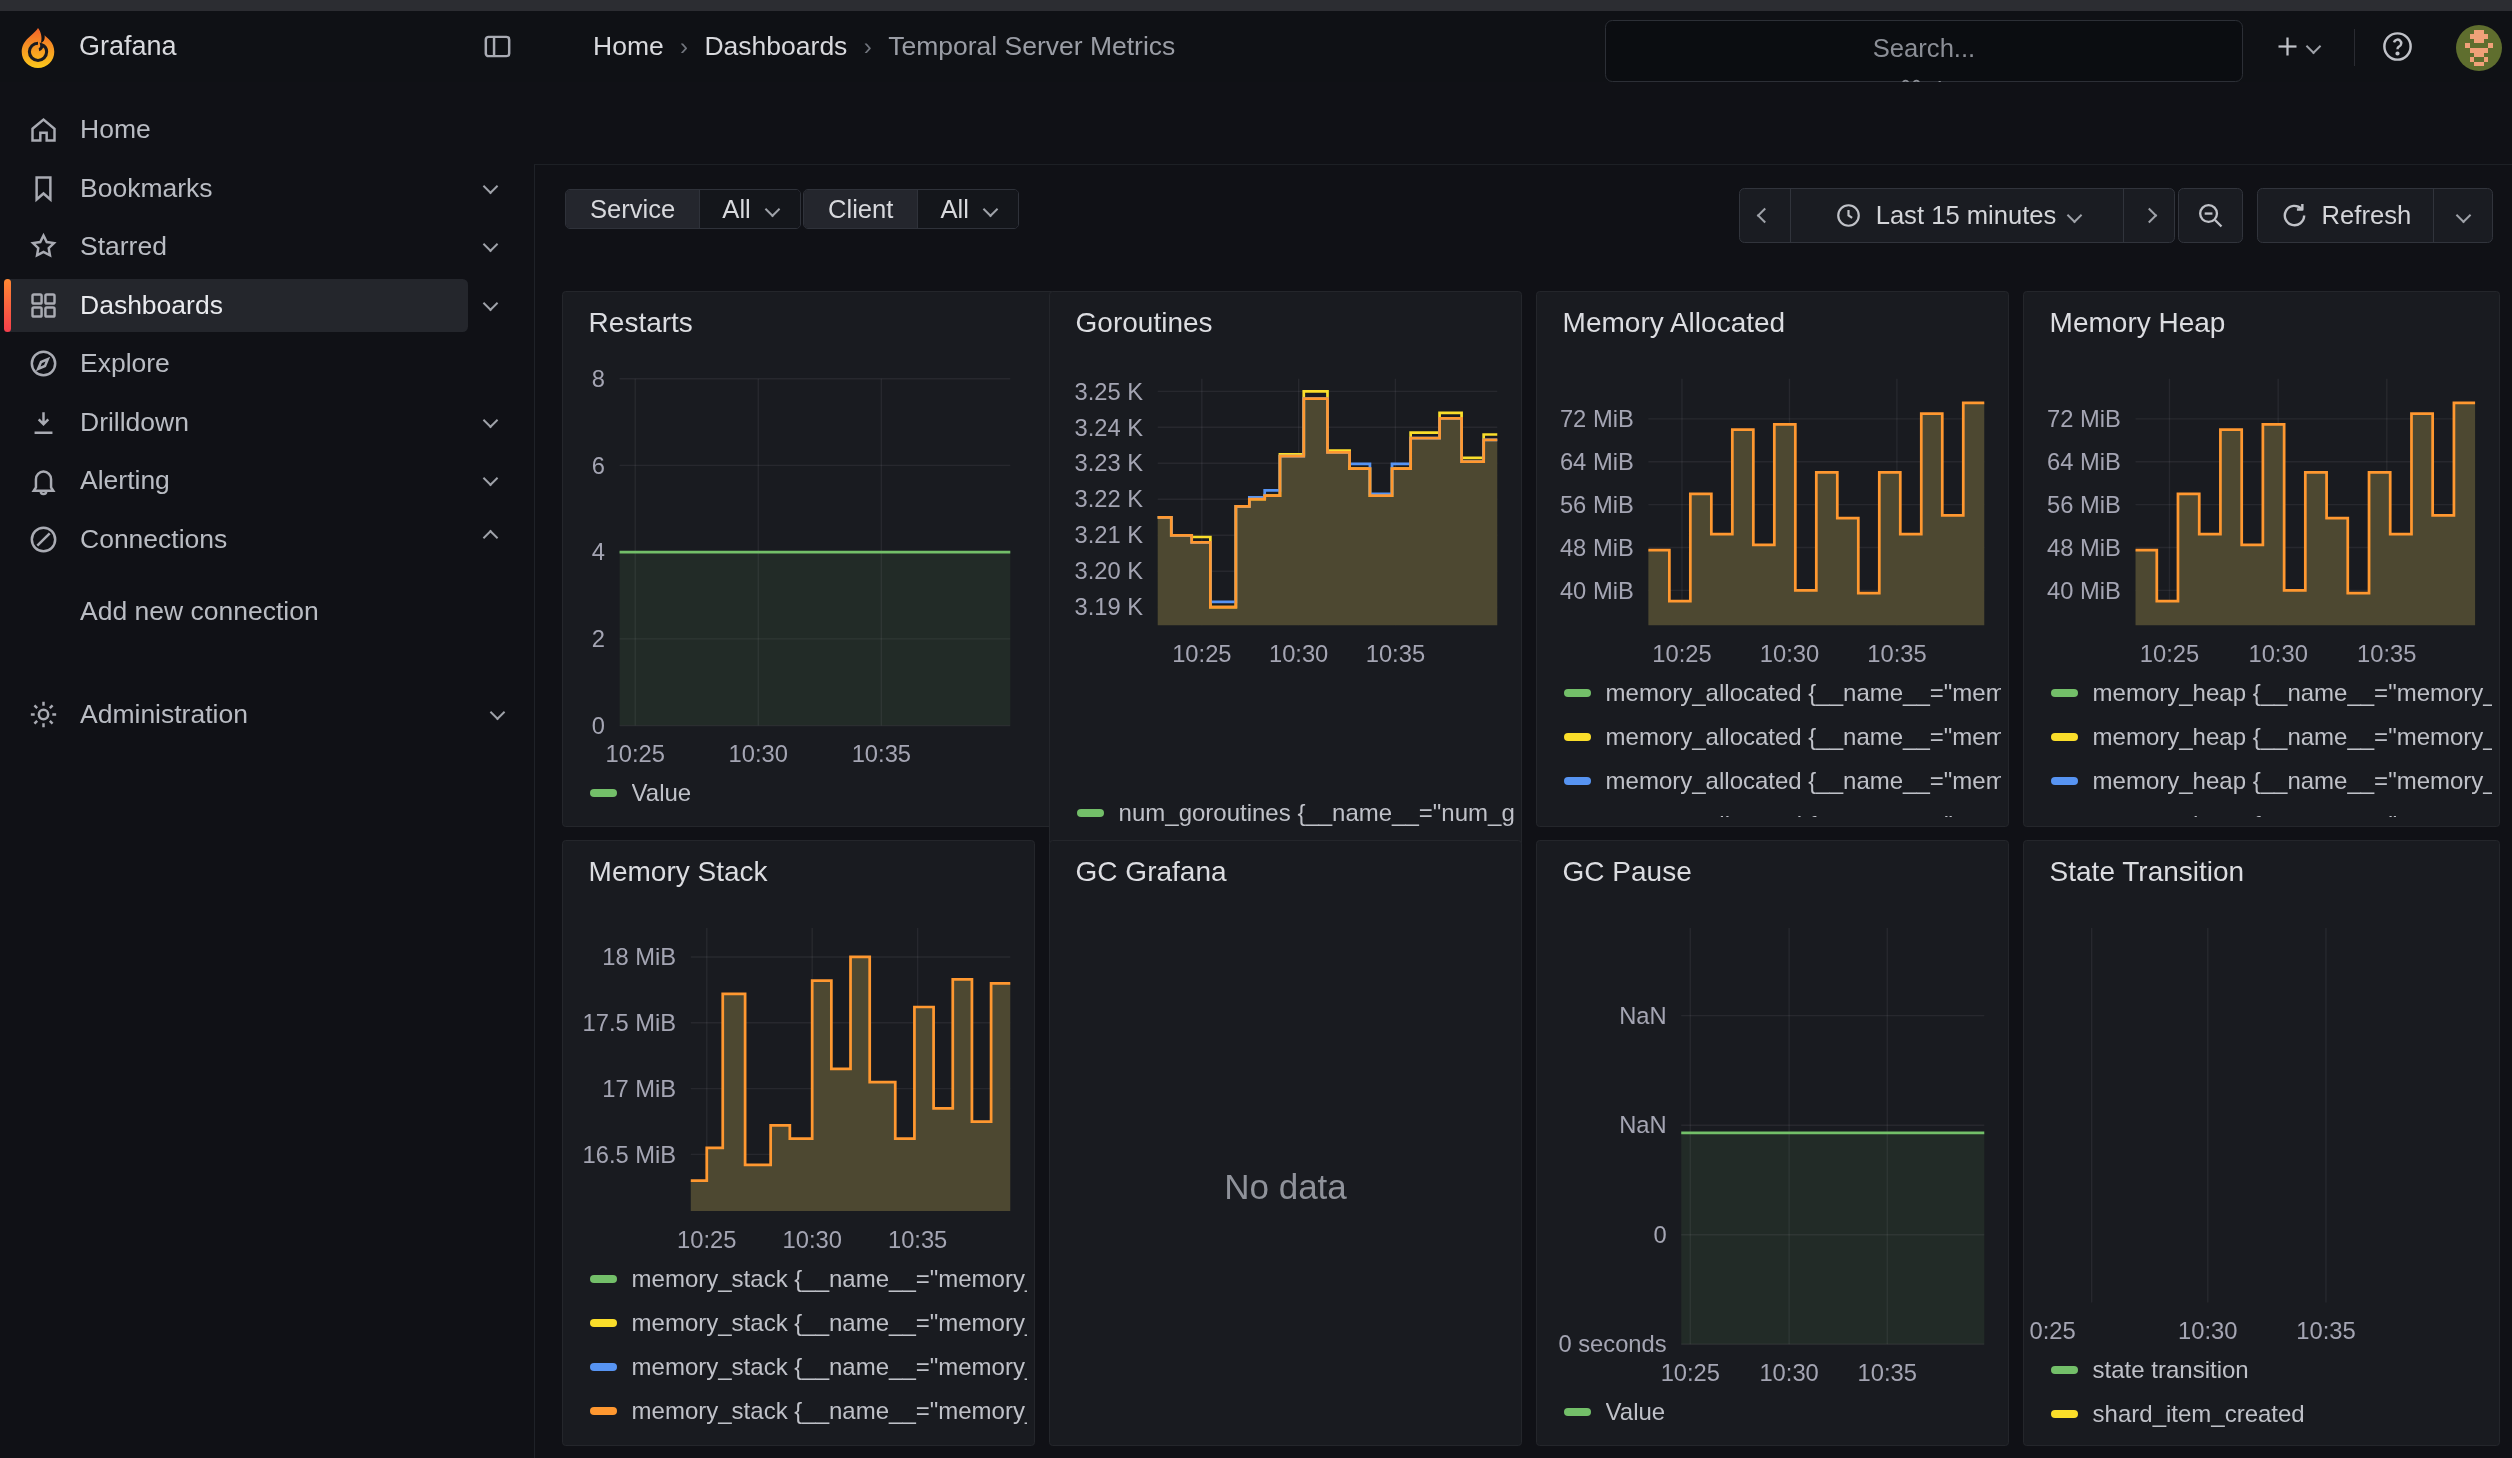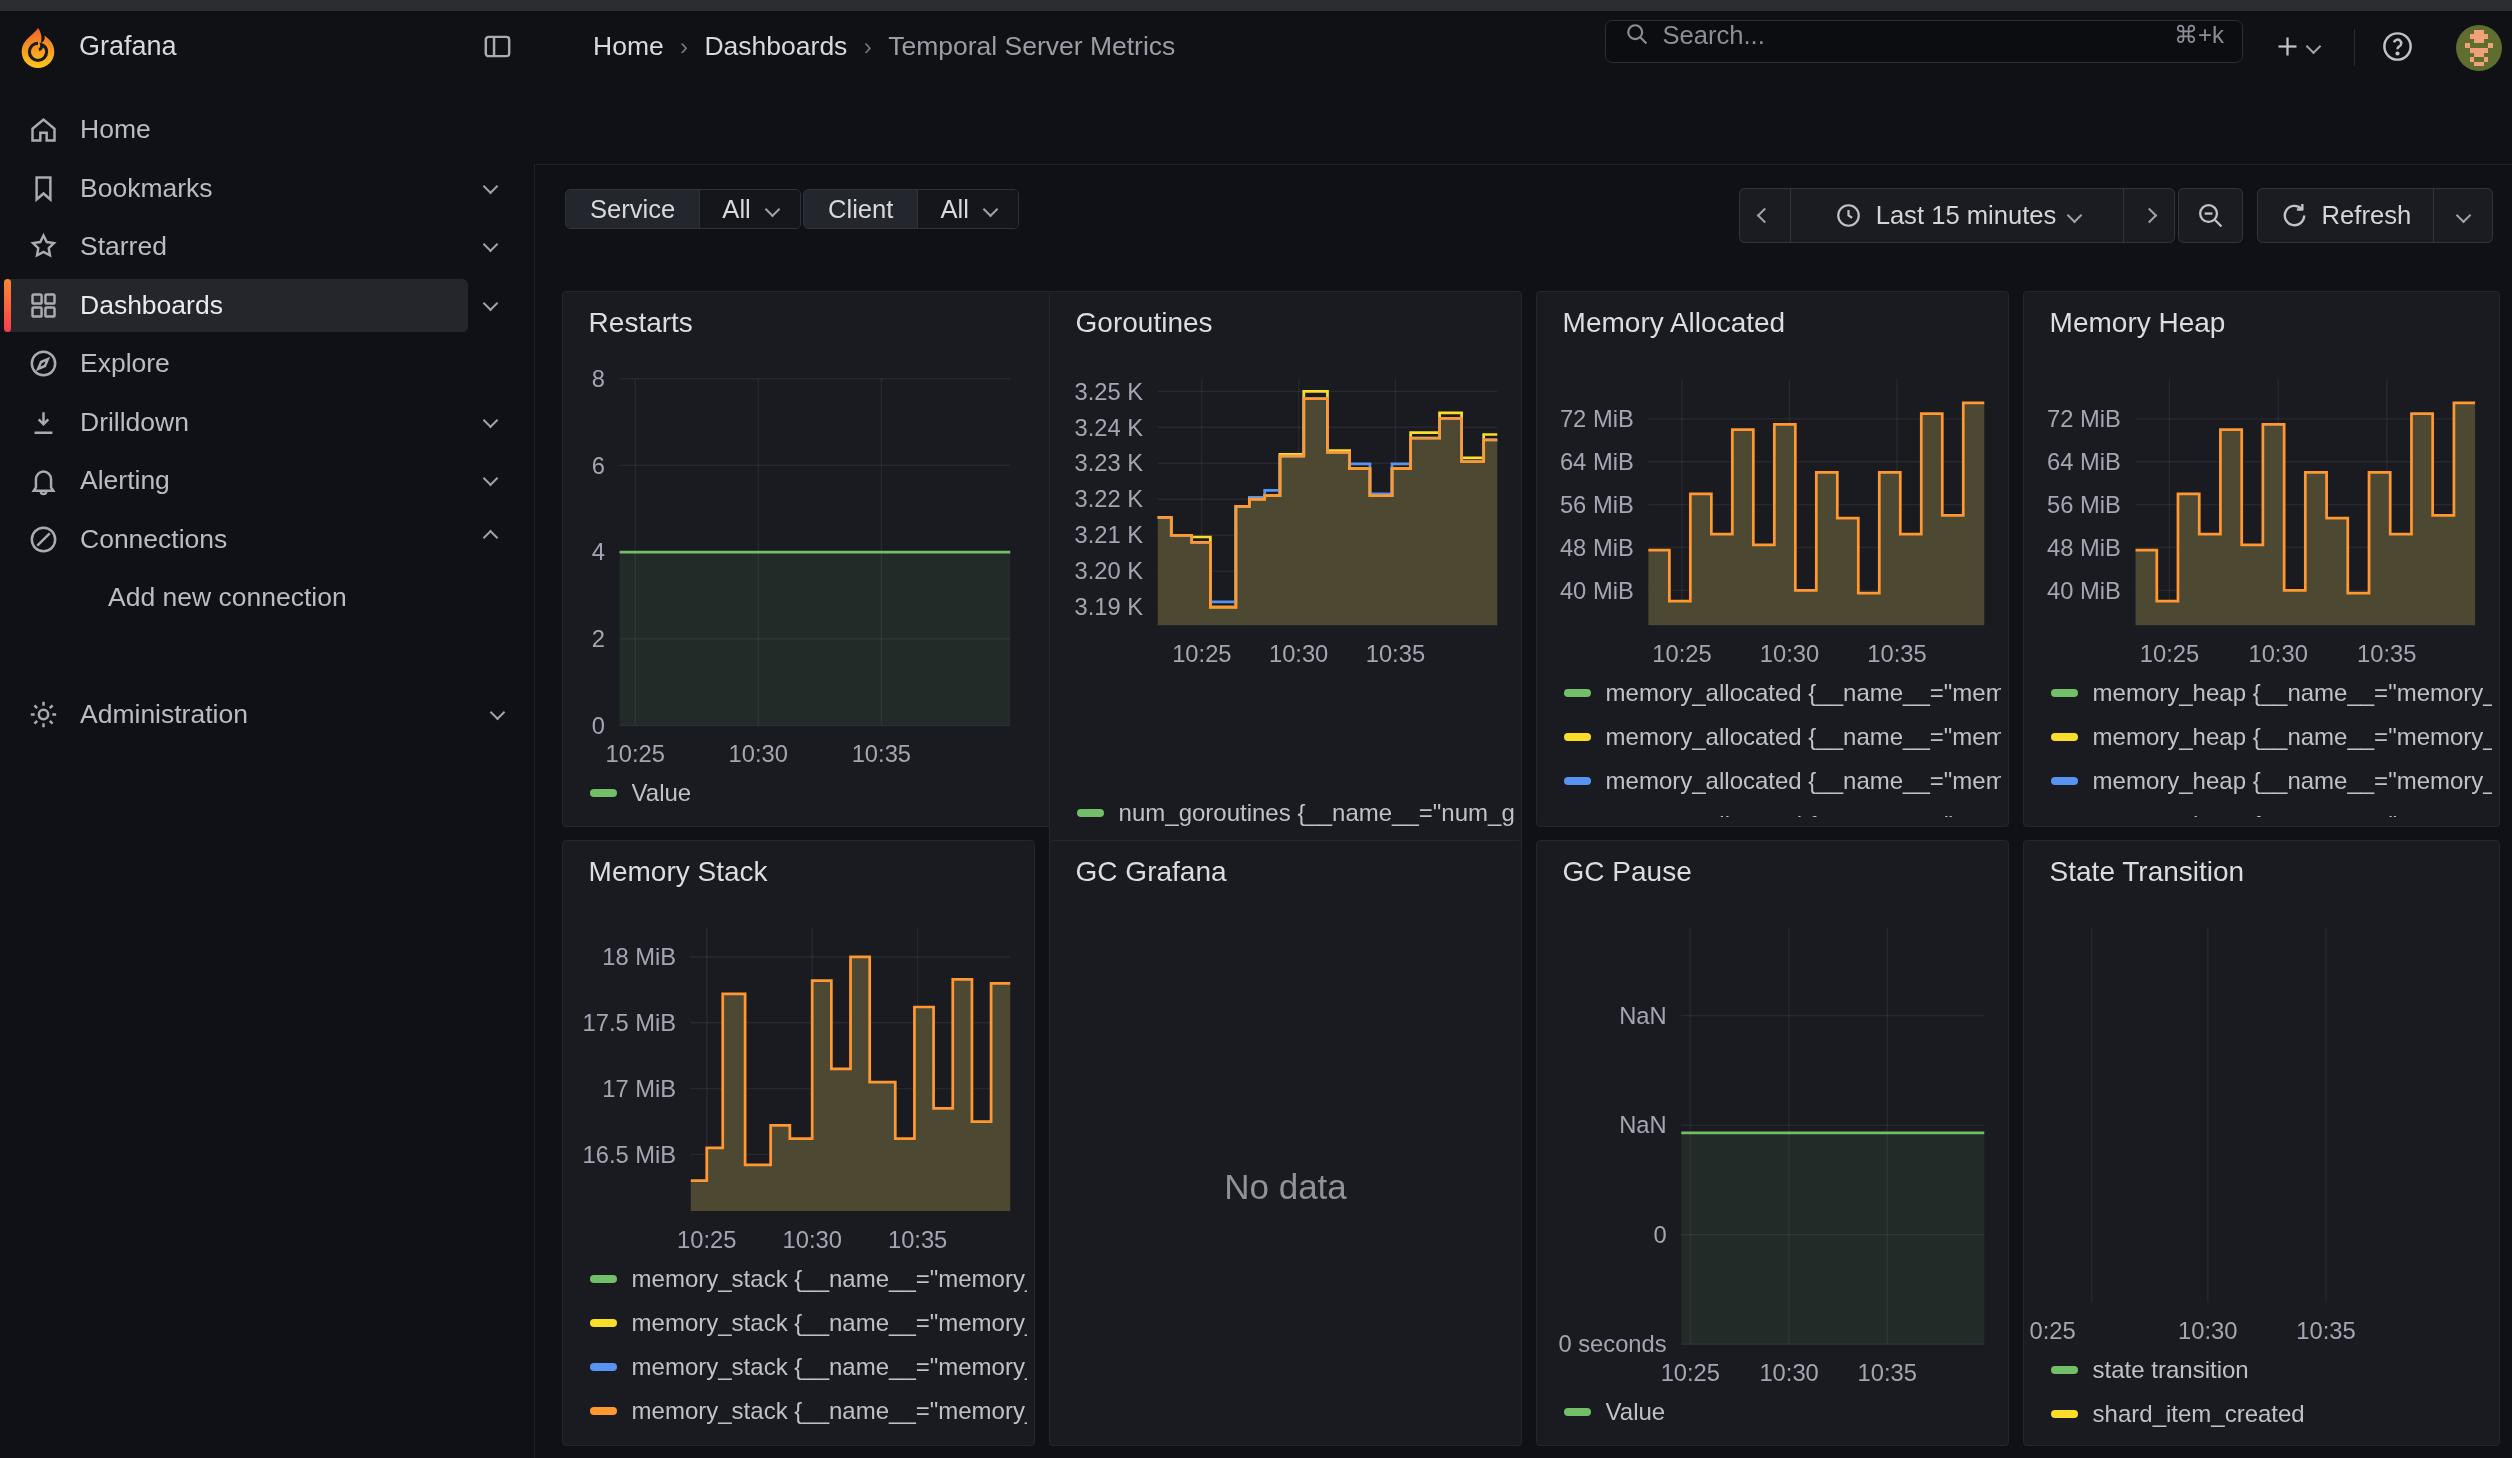--- a/index.html
+++ b/index.html
@@ -7,21 +7,21 @@
        font-family:"Liberation Sans",sans-serif;color:#d5d6da;}
   .abs{position:absolute;}
   
   #topstrip{position:absolute;left:0;top:0;width:2512px;height:11px;background:#2c2d32;}
   
   #header{position:absolute;left:0;top:11px;width:2512px;height:71px;background:#0f1115;border-bottom:0.9px solid #1d2025;}
   #brandname{position:absolute;left:79px;top:0;height:71px;line-height:71px;font-size:27px;color:#d8d9dd;}
   #dockbtn{position:absolute;left:475px;top:18px;width:37px;height:37px;background:none;border:none;cursor:pointer;}
   #crumbs{position:absolute;left:593px;top:0;height:71px;display:flex;align-items:center;gap:16.4px;font-size:26.5px;}
   .crumb{color:#d8d9dd;} .crumb.last{color:#9a9da5;} .crumbsep{color:#71757d;font-size:24px;}
-  #searchbox{position:absolute;left:1605px;top:9px;width:638px;height:43px;background:#0b0d11;border:0.9px solid #2c2f36;border-radius:7.3px;display:flex;align-items:flex-start;padding:0 18px;box-sizing:border-box;gap:12.8px;}
+  #searchbox{position:absolute;left:1605px;top:9px;width:638px;height:62px;background:#0b0d11;border:0.9px solid #2c2f36;border-radius:7.3px;display:flex;align-items:center;padding:0 18px;box-sizing:border-box;gap:12.8px;flex-direction:column;}
   #searchbox .ph{color:#8b8e96;font-size:25.6px;flex:1;}
   #searchbox .kbd{color:#8b8e96;font-size:24px;}
   .hicon{position:absolute;top:9px;height:53px;display:flex;align-items:center;justify-content:center;background:none;border:none;cursor:pointer;gap:7.3px;}
   .vdiv-h{position:absolute;top:18px;width:0.9px;height:37px;background:#2a2c32;}
   #avatar{position:absolute;left:2456px;top:13.7px;width:46px;height:46px;border-radius:50%;overflow:hidden;cursor:pointer;}
   
   #sidebar{position:absolute;left:0;top:82px;width:534px;height:1376px;background:#101116;border-right:0.9px solid #1f2228;}
   .sitem{position:absolute;left:0;width:534px;height:58px;cursor:pointer;}
   .sitem .hl{position:absolute;left:3.7px;top:2.7px;width:464px;height:53px;border-radius:5.5px;background:transparent;}
   .sitem.active .hl{background:#24262c;}
@@ -194,21 +194,21 @@
       </div>
       <div class="sitem" style="top: 428px;">
         <div class="hl"></div>
         <svg class="sicon" viewBox="0 0 24 24" fill="none" stroke="#a9abb3" stroke-width="1.8">
           <circle cx="12" cy="12" r="8.5"></circle>
           <path d="M7.5 16.5 16.5 7.5"></path>
         </svg>
         <span class="slabel">Connections</span>
         <span class="schev"><span class="chev sm up"></span></span>
       </div>
-      <div class="sitem" style="top: 486px; margin-left: 28px;">
+      <div class="sitem" style="top: 500px;">
         <div class="hl"></div>
         <span class="slabel" style="left: 80px;">Add new connection</span>
       </div>
       <div class="sitem" style="top: 603px; text-align: right;">
         <div class="hl"></div>
         <svg class="sicon" viewBox="0 0 24 24" fill="none" stroke="#a9abb3" stroke-width="1.8">
           <circle cx="12" cy="12" r="3.4"></circle>
           <path d="M12 2.8v2.8M12 18.4v2.8M2.8 12h2.8M18.4 12h2.8M5.4 5.4l2 2M16.6 16.6l2 2M18.6 5.4l-2 2M7.4 16.6l-2 2"></path>
         </svg>
         <span class="slabel">Administration</span>

